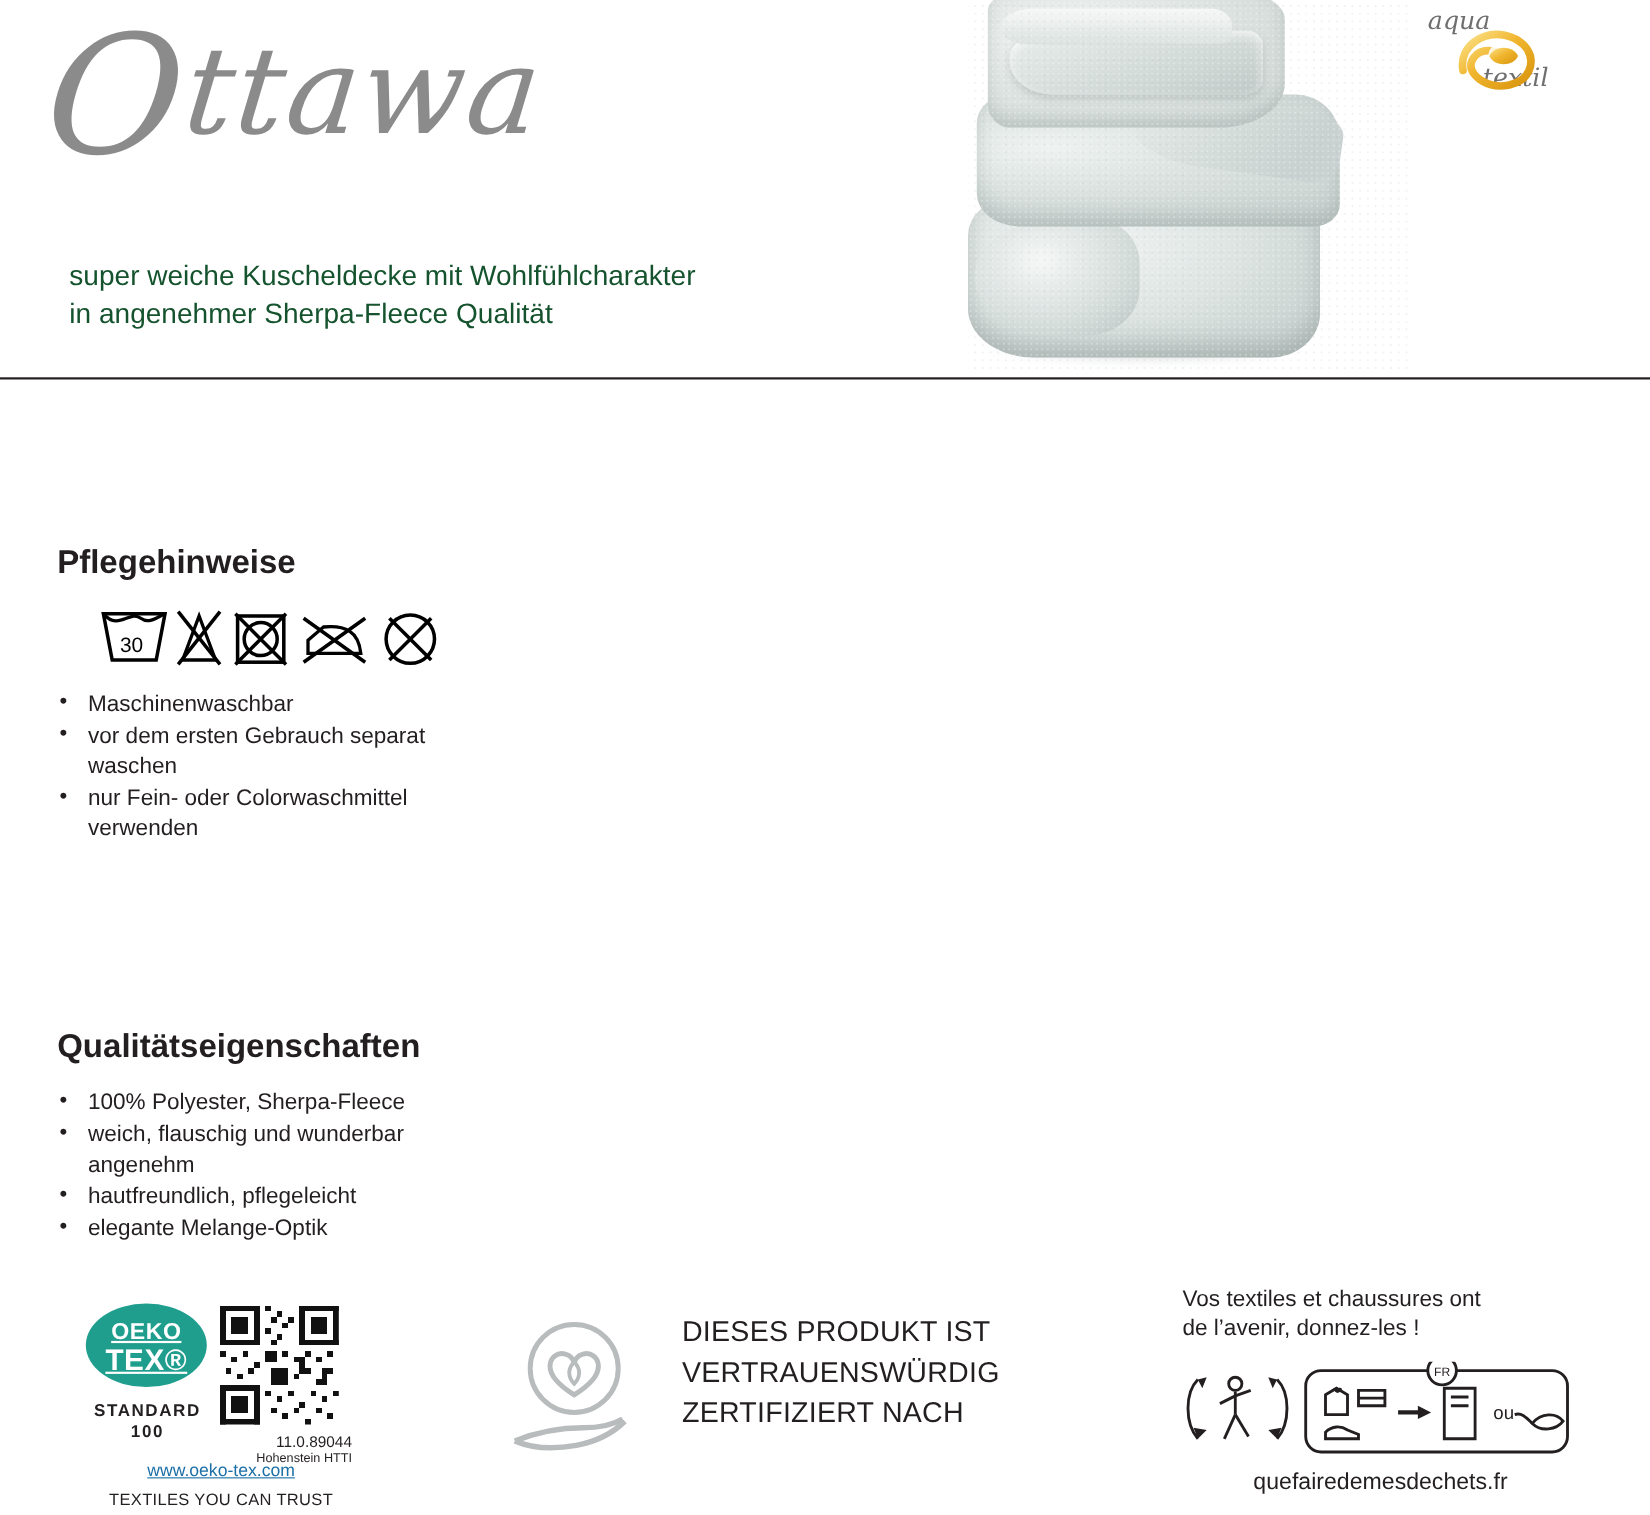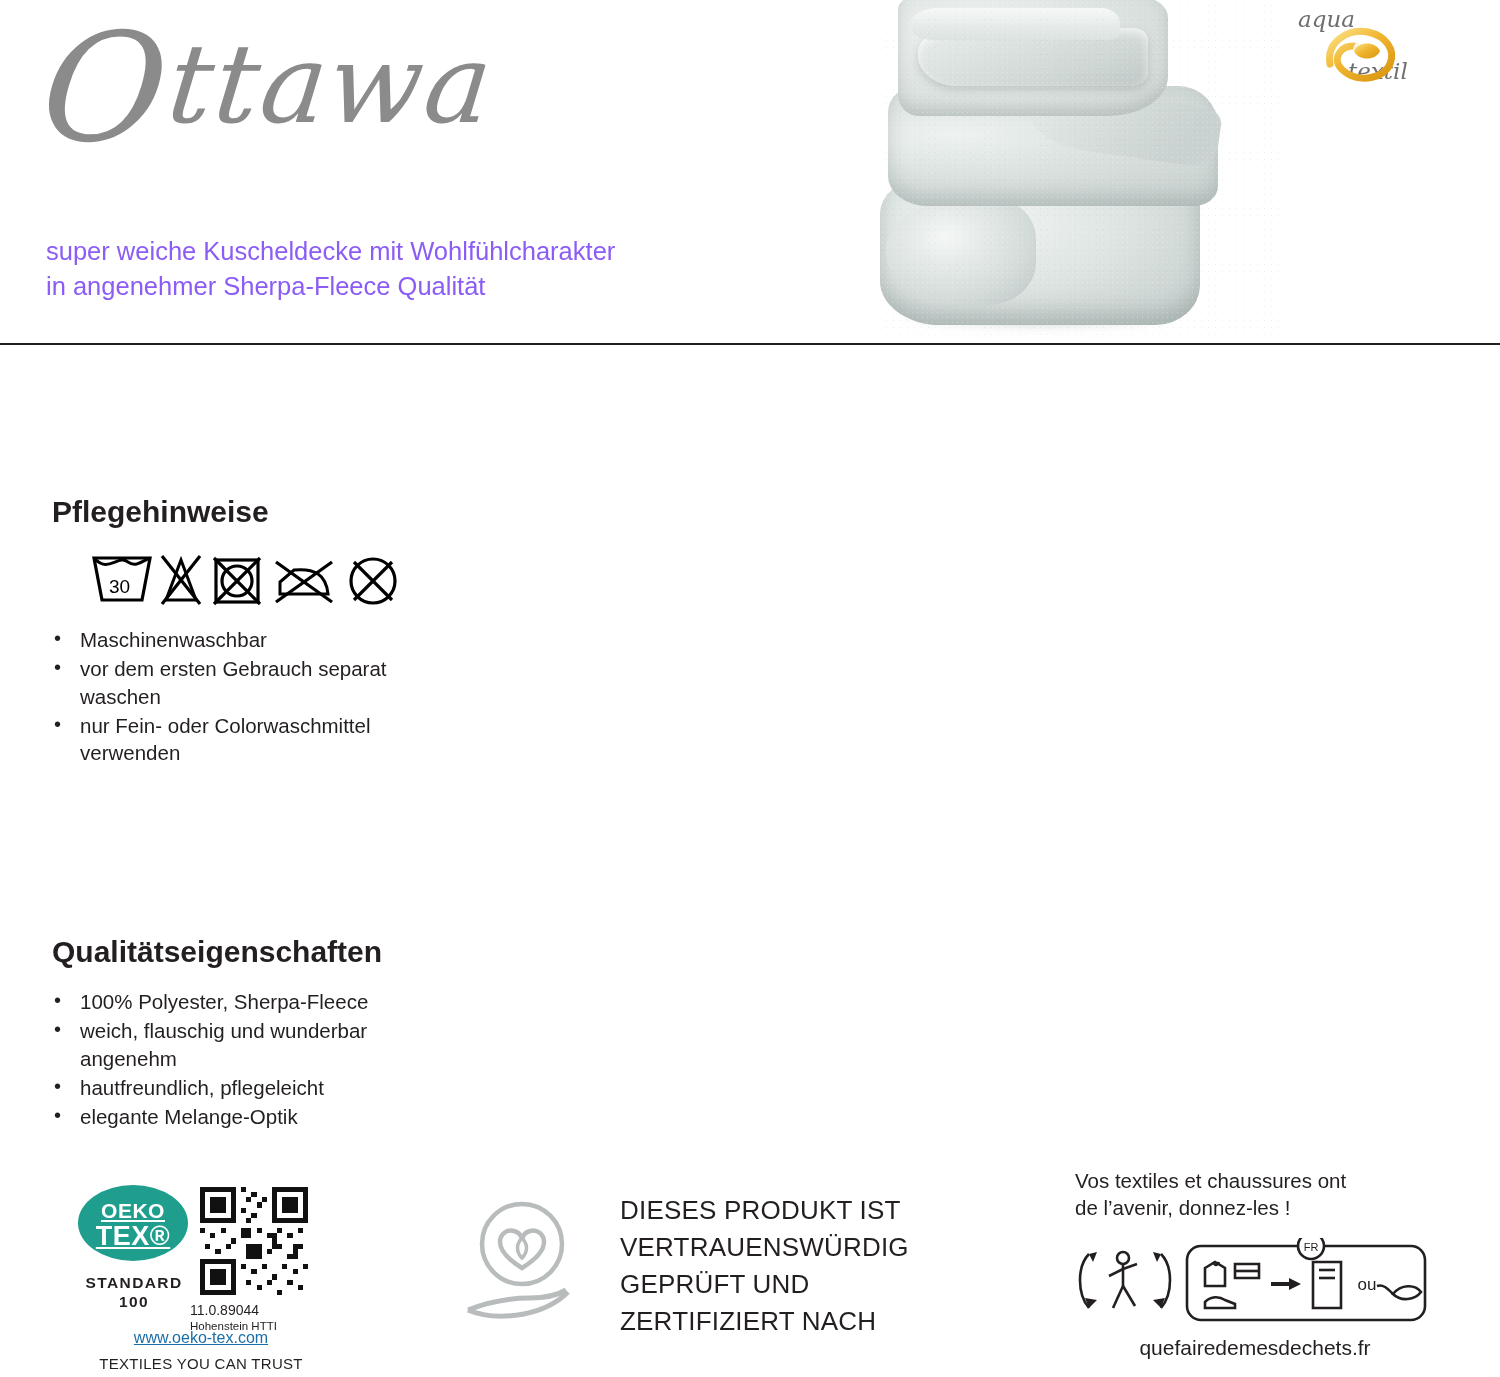--- a/index.html
+++ b/index.html
@@ -34,25 +34,25 @@
     transform: skewX(-6deg);
   }
   .brand-script .cap {
     font-size: 150px;
     line-height: 0.8;
     position: relative;
     top: 18px;
   }
   .subtitle {
     position: absolute;
-    left: 46px; top: 234px;
+    left: 63px; top: 234px;
     width: 760px;
     font-size: 25.5px;
     line-height: 1.37;
-    color: #8b5cf6;
+    color: #14532d;
     font-weight: 400;
   }
 
   
   .product-photo {
     position: absolute;
     left: 880px; top: 0px;
     width: 400px; height: 340px;
     overflow: hidden;
   }
@@ -233,21 +233,21 @@
   }
   .qr-code {
     position: absolute;
     left: 122px; top: 2px;
     width: 108px; height: 108px;
   }
   .qr-caption {
     position: absolute;
     left: 112px; top: 116px;
     width: 130px;
-    text-align: left;
+    text-align: right;
     font-size: 14px;
     line-height: 1.3;
   }
   .qr-caption .sub { font-size: 11.5px; }
   .oeko-url {
     position: absolute;
     left: -2px; top: 144px;
     width: 250px;
     text-align: center;
     font-size: 16px;
@@ -494,21 +494,20 @@
       <circle cx="62" cy="46" r="40"></circle>
       <path d="M62 70 C46 60 40 52 40 44 C40 36 47 31 54 33 C58 34 61 37 62 41 C63 37 66 34 70 33 C77 31 84 36 84 44 C84 52 78 60 62 70 Z"></path>
       <path d="M62 60 C56 54 56 46 62 40 C68 46 68 54 62 60 Z" stroke-width="3.5"></path>
       <path d="M8 112 C28 104 48 100 70 100 C84 100 96 98 106 92" stroke-width="5"></path>
       <path d="M8 112 C22 118 42 120 64 116 C84 112 98 104 108 94" stroke-width="5"></path>
     </g>
   </svg>
   <div class="confidence-text">
     <div>DIESES PRODUKT IST</div>
     <div>VERTRAUENSWÜRDIG</div>
-    <div>GEPRÜFT UND</div>
     <div>ZERTIFIZIERT NACH</div>
   </div>
 </div>
 
 <div class="recycle-block">
   <div class="recycle-head">
     <div>Vos textiles et chaussures ont</div>
     <div>de l’avenir, donnez-les !</div>
   </div>
 

